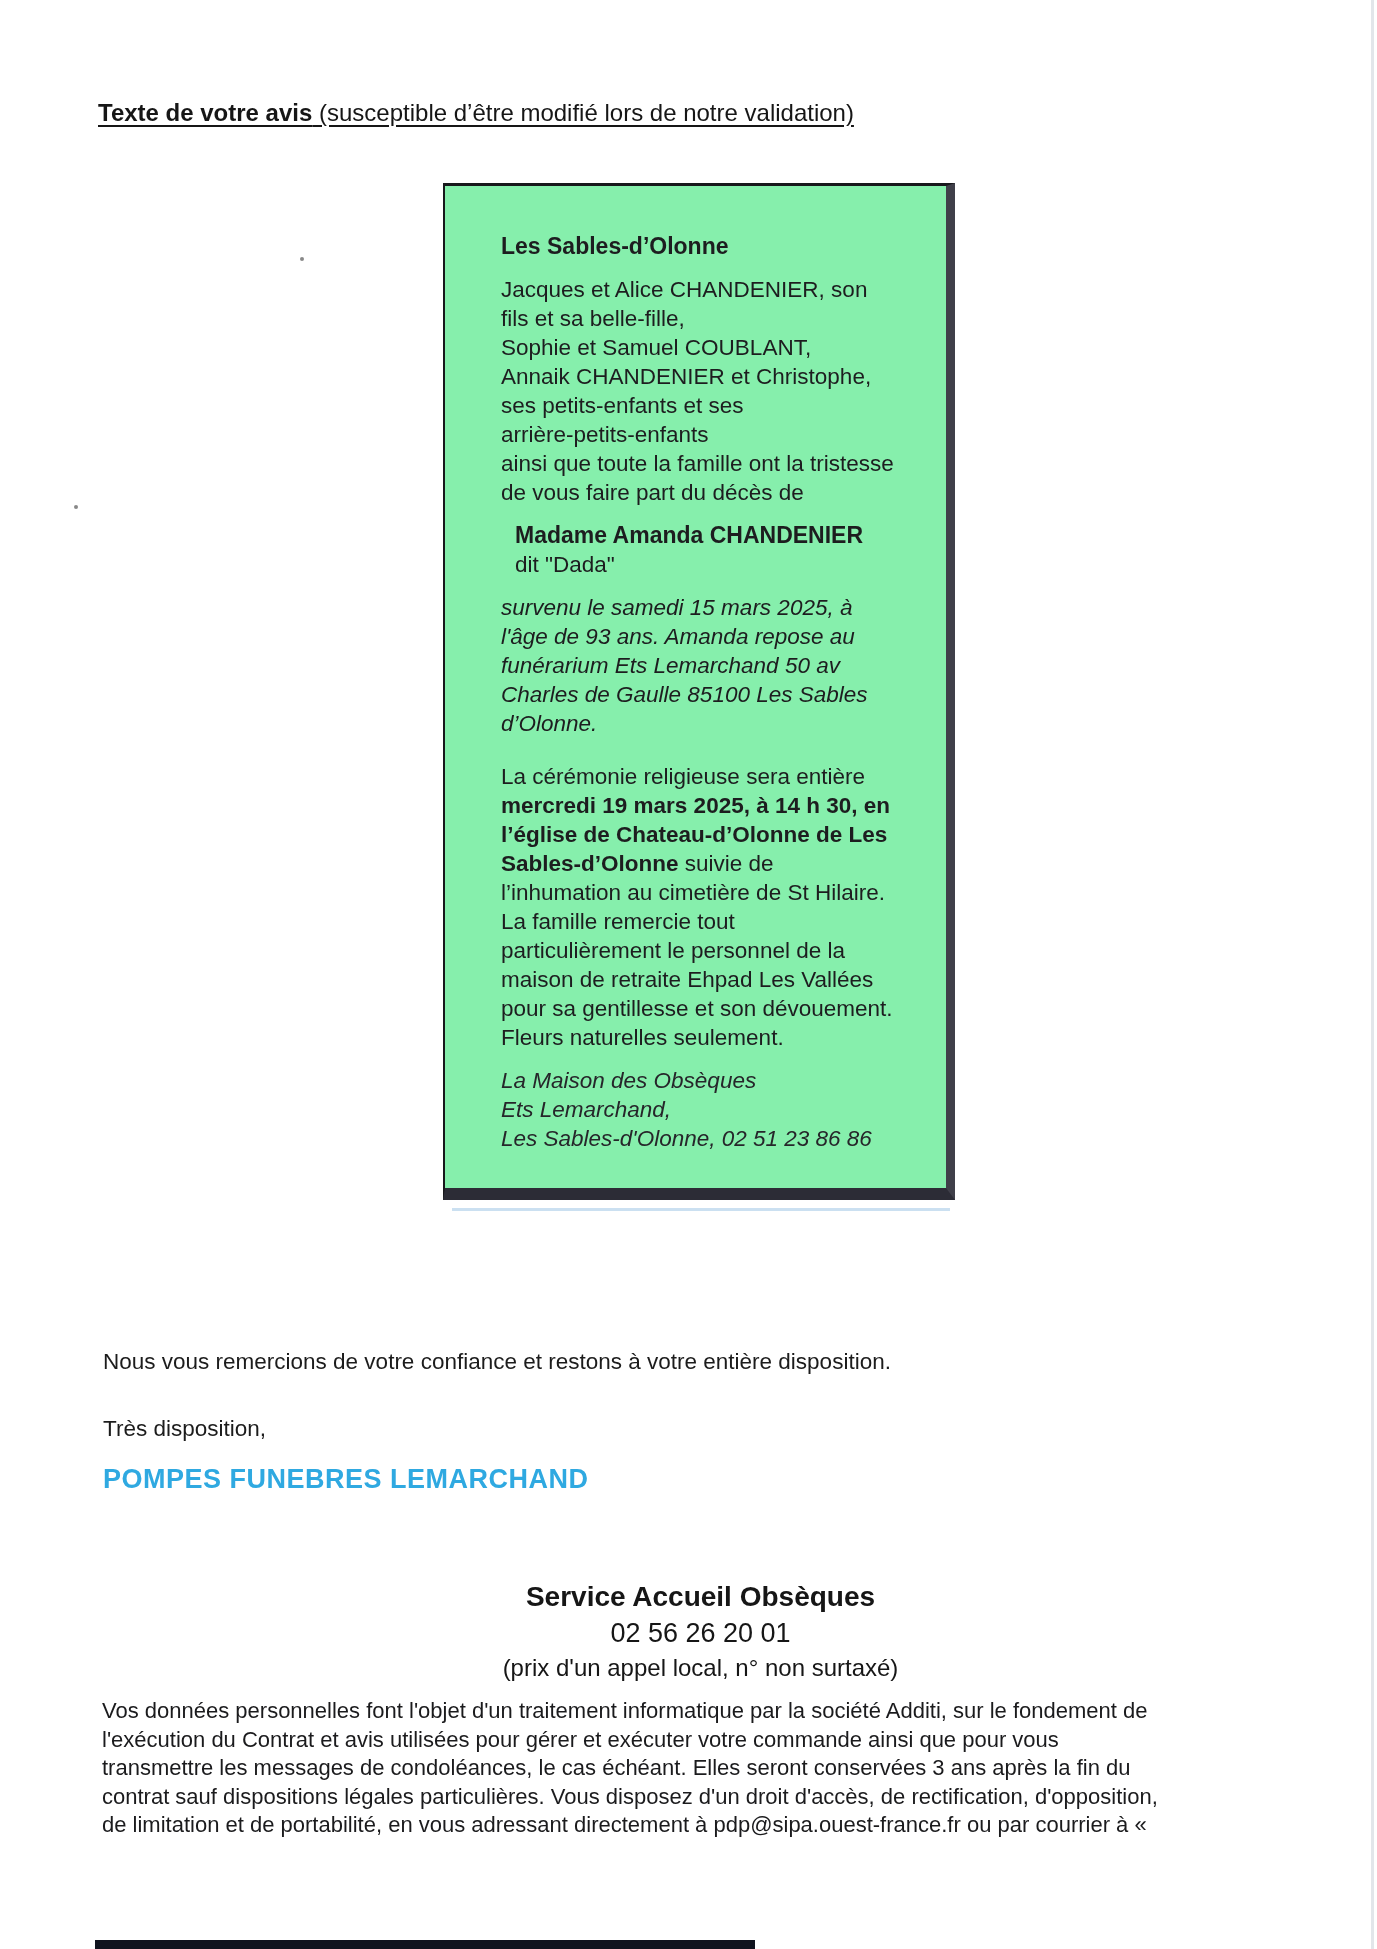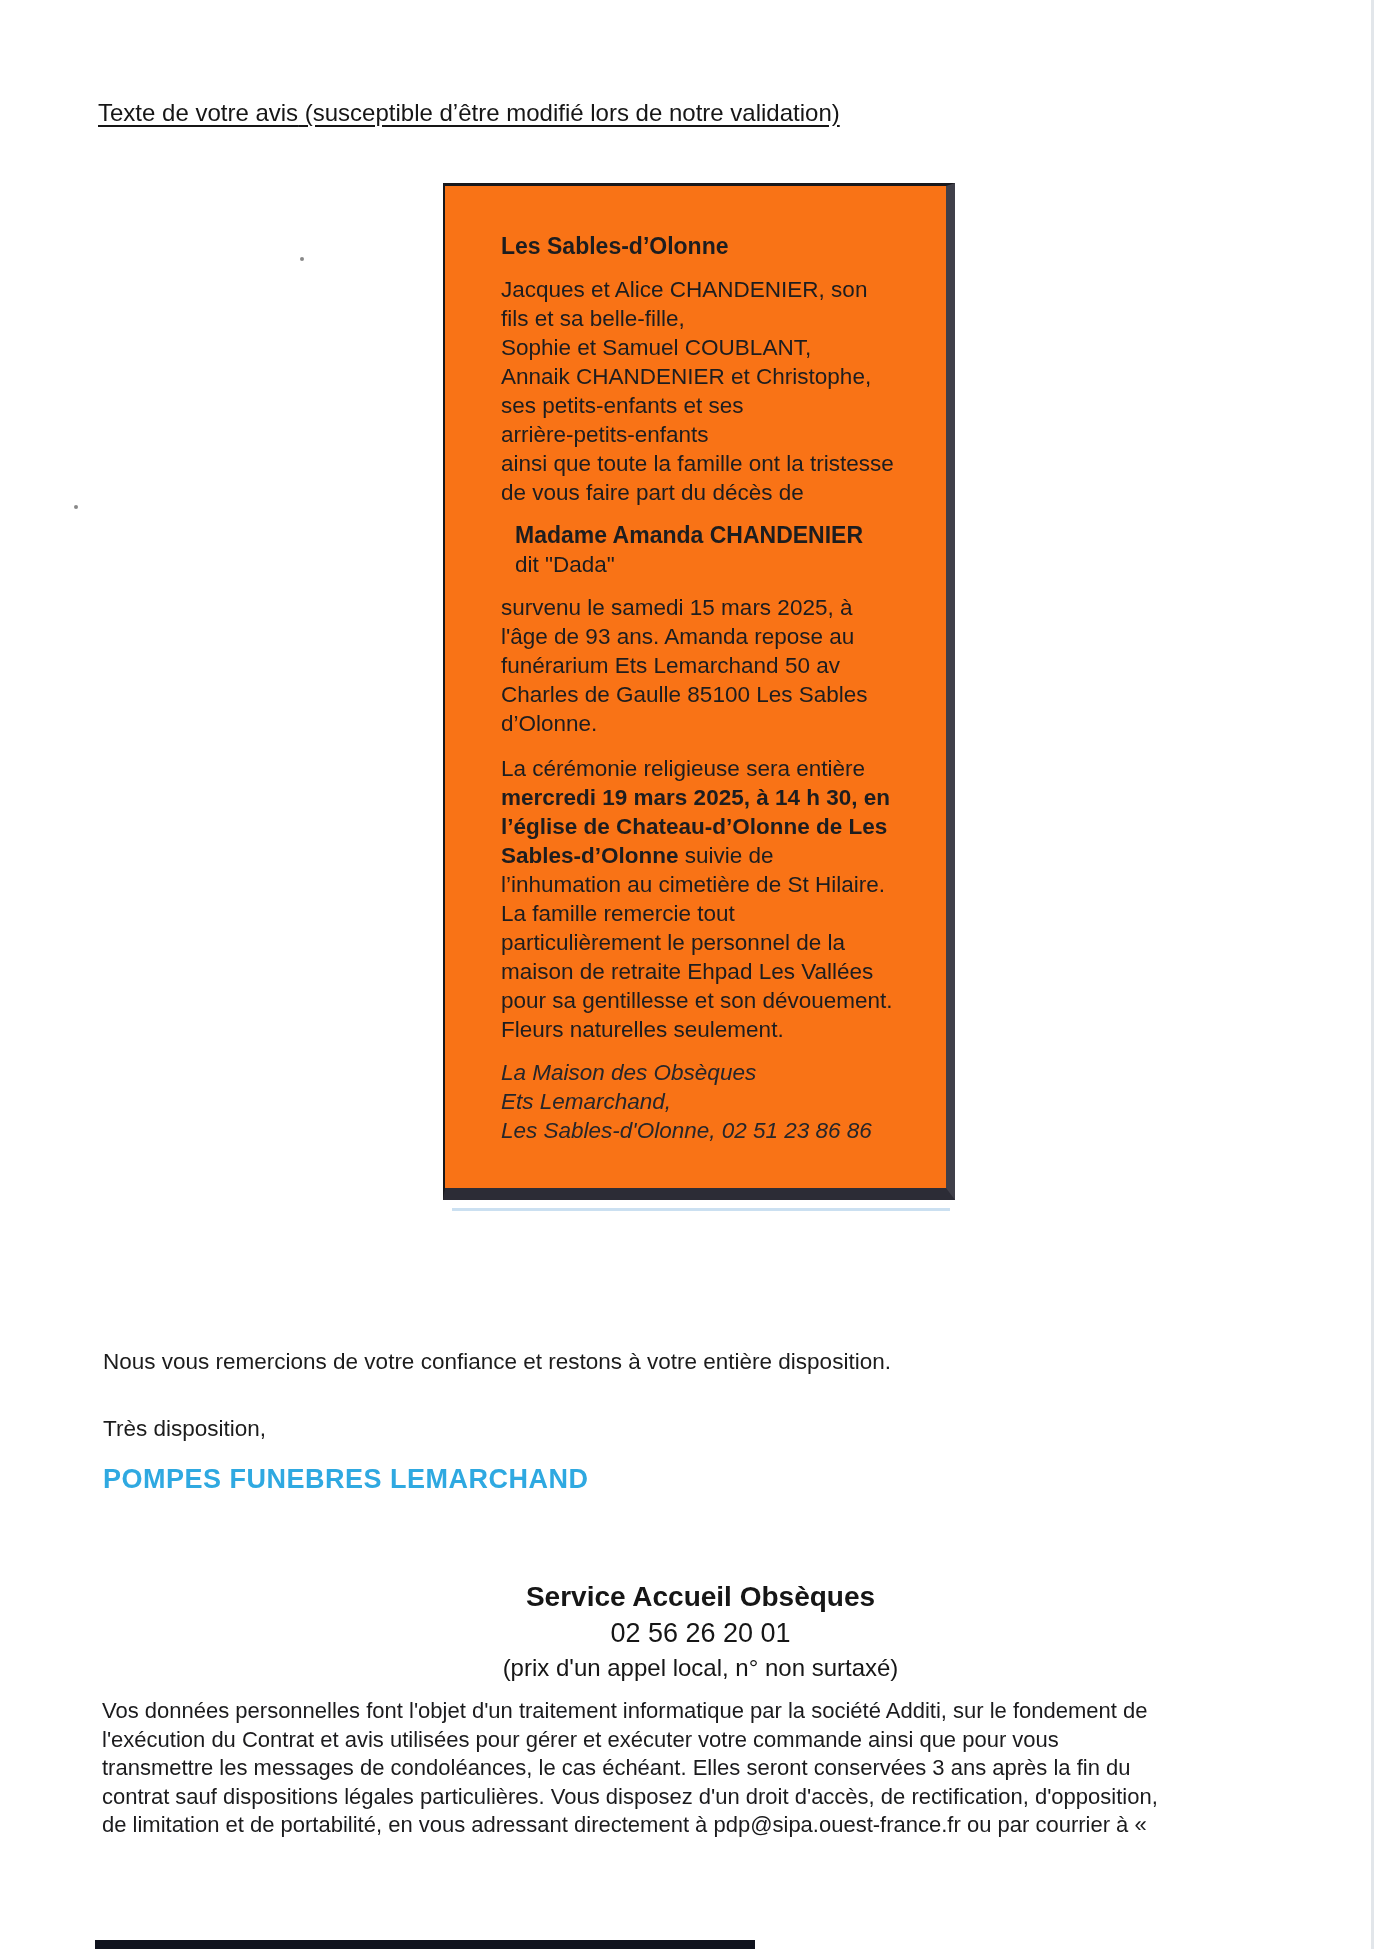--- a/index.html
+++ b/index.html
@@ -6,37 +6,37 @@
   .page{
     position:relative; width:1377px; height:1949px; background:#ffffff;
     font-family:"Liberation Sans", sans-serif; color:#1c1c1c; overflow:hidden;
   }
   
   .heading{
     position:absolute; left:98px; top:98px; font-size:24px; line-height:30px;
     text-decoration:underline; text-underline-offset:4px; color:#161616;
     white-space:nowrap;
   }
-  .heading .b{font-weight:400;}
+  .heading .b{font-weight:700;}
   
   .card{
     position:absolute; left:443px; top:183px; width:512px; height:1017px;
-    box-sizing:border-box; background:#f97316;
+    box-sizing:border-box; background:#86efac;
     border-top:3px solid #18181c;
     border-left:2px solid #18181c;
     border-right:9px solid #3f3f49;
     border-bottom:12px solid #2c2c36;
     padding:46px 8px 11px 56px;
     font-size:22.5px; line-height:29px; color:#1d1d1f;
   }
   .card .line{white-space:nowrap;}
   .card .b{font-weight:700;}
   .city{font-weight:700; font-size:23px; margin-bottom:14px; white-space:nowrap;}
   .blk{margin-bottom:14px;}
-  .blk.pre-cer{margin-bottom:16px;}
+  .blk.pre-cer{margin-bottom:24px;font-style:italic;}
   .name-blk{margin-left:14px;}
   .name-blk .name{font-weight:700; font-size:23px;}
   .sig{font-style:italic; color:#26262a;}
   .blue-line{
     position:absolute; left:452px; top:1208px; width:498px; height:3px;
     background:#b9d6ec; opacity:.75;
   }
   
   .thanks{position:absolute; left:103px; top:1349px; font-size:22.5px; white-space:nowrap;}
   .salut{position:absolute; left:103px; top:1416px; font-size:22.5px; white-space:nowrap;}

